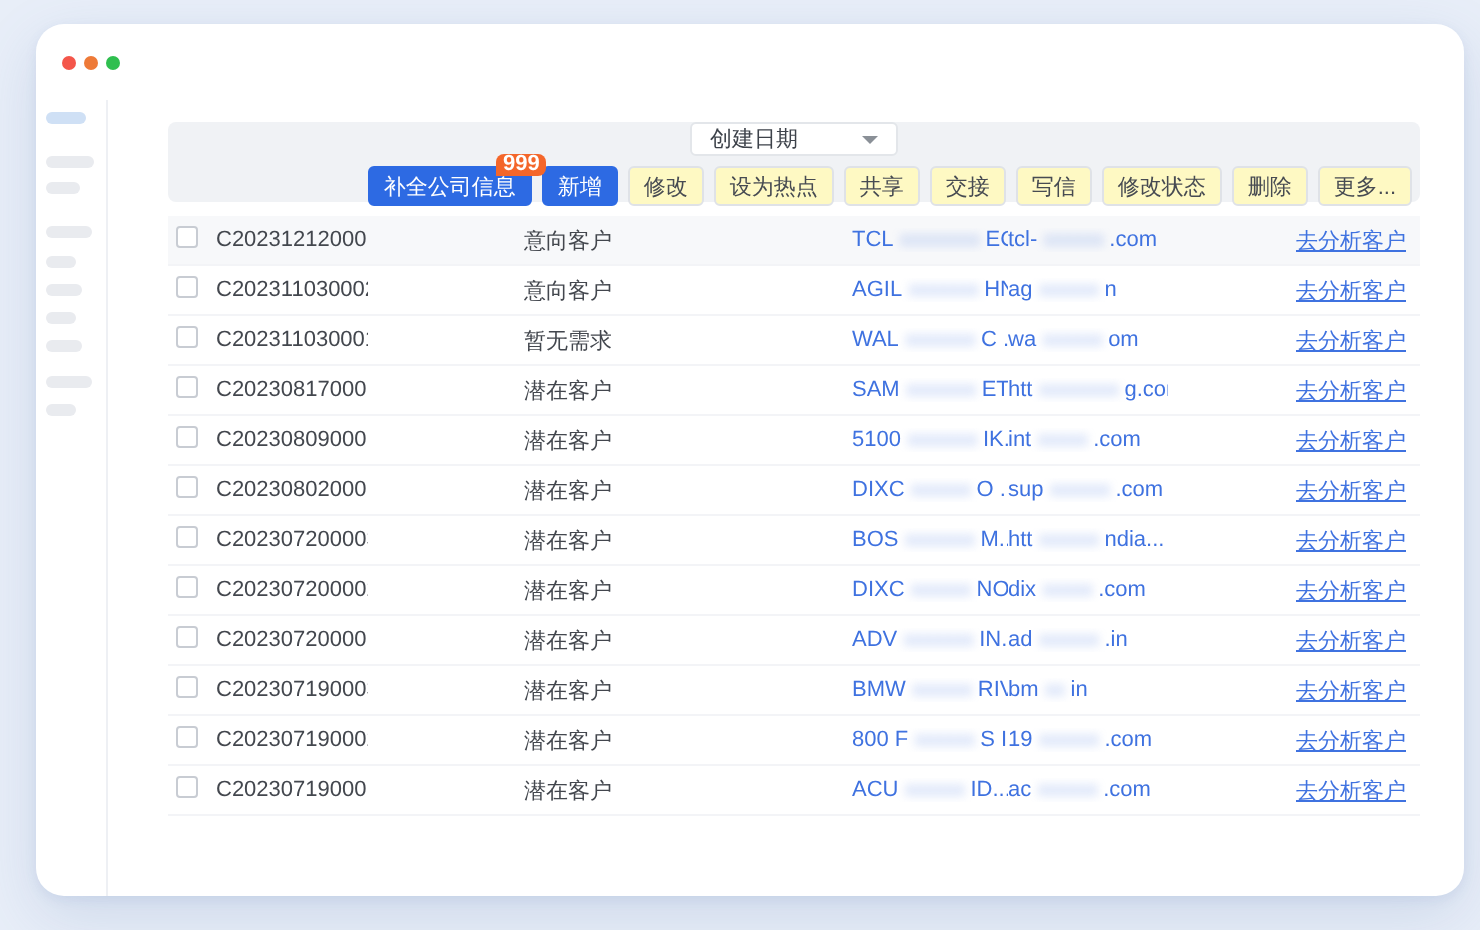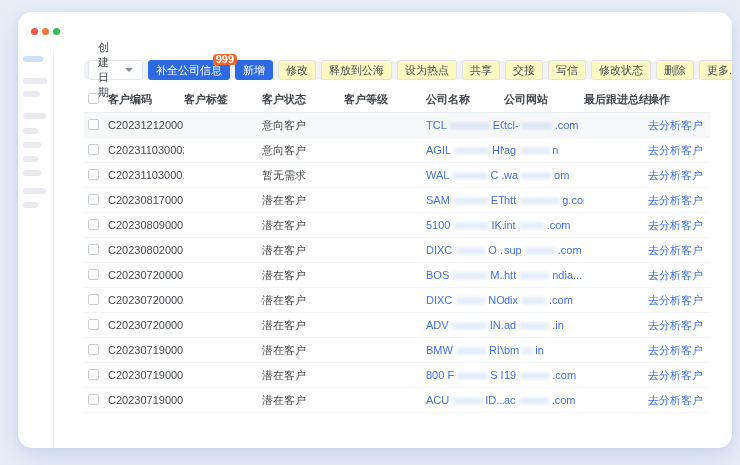--- a/index.html
+++ b/index.html
@@ -27,22 +27,22 @@
   .sbar { position:absolute; left:5px; height:6px; border-radius:3px; background:#e9ebef; }
   .sbar.active { background:#cfe0f5; }
 
   .main { flex:1; padding:0 22px 0 30px; min-width:0; }
 
   .page-head { display:flex; align-items:center; margin-top:10px; }
   .accent-bar { width:4px; height:16px; border-radius:1px; background:#2d6ae3; margin-right:8px; }
   .page-title { font-size:17px; font-weight:bold; color:#21252b; letter-spacing:1px; }
 
   .toolbar {
-    margin-top:11px; height:18px; background:#f0f2f5; border-radius:4px;
-    display:flex; align-items:center; padding:0 4px; gap:5px;
+    margin-top:11px; height:40px; background:#f0f2f5; border-radius:4px;
+    display:flex; align-items:center; padding:0 4px; gap:5px;flex-direction:column;
   }
   .dropdown {
     height:20px; background:#fff; border:1px solid #e3e6ea; border-radius:3px;
     display:flex; align-items:center; gap:16px; padding:0 9px;
     font-size:11px; color:#3d424a; cursor:pointer; width:104px; justify-content:space-between;
   }
   .caret { width:0; height:0; border-left:4px solid transparent; border-right:4px solid transparent; border-top:4px solid #8a9097; }
   .btn-group { margin-left:auto; display:flex; align-items:center; gap:5px; }
   .btn {
     height:20px; padding:0 7px; font-size:11px; border-radius:3px; cursor:pointer;
@@ -63,21 +63,21 @@
     display:grid;
     grid-template-columns:20px 76px 78px 82px 82px 78px 80px 64px 1fr;
     align-items:center; height:25px; padding-left:4px;
     border-bottom:1px solid #f3f4f7;
   }
   .thead { color:#40444b; font-weight:bold; height:27px; border-bottom:1px solid #eef0f3; }
   .tr.first { background:#f7f8fa; }
   .td { overflow:hidden; white-space:nowrap; color:#43474e; }
   .td.link { color:#3f72e0; }
   .blur { filter:blur(2.3px); opacity:.55; color:#6d94e8; margin:0 3px; letter-spacing:-.5px; }
-  .td.action { color:#3f72e0; cursor:pointer; }
+  .td.action { color:#3f72e0; cursor:pointer;text-decoration:underline; }
   .checkbox {
     width:11px; height:11px; border:1px solid #c8ccd3; border-radius:2px; background:#fff;
     display:inline-block; cursor:pointer;
   }
 </style>
 </head>
 <body>
 
 <div class="window">
   <div class="titlebar">
@@ -110,47 +110,35 @@
           <span class="caret"></span>
         </div>
 
         <div class="btn-group">
           <button class="btn primary has-badge">
             <span>补全公司信息</span>
             <span class="badge">999</span>
           </button>
           <button class="btn primary">新增</button>
           <button class="btn">修改</button>
-          <button class="btn">释放到公海</button>
           <button class="btn">设为热点</button>
           <button class="btn">共享</button>
           <button class="btn">交接</button>
           <button class="btn">写信</button>
           <button class="btn">修改状态</button>
           <button class="btn">删除</button>
           <button class="btn">
             <span>更多...</span>
 
           </button>
 
         </div>
       </div>
 
       <div class="table">
-        <div class="tr thead">
-          <div class="td"><span class="checkbox"></span></div>
-          <div class="td">客户编码</div>
-          <div class="td">客户标签</div>
-          <div class="td">客户状态</div>
-          <div class="td">客户等级</div>
-          <div class="td">公司名称</div>
-          <div class="td">公司网站</div>
-          <div class="td">最后跟进总结</div>
-          <div class="td">操作</div>
-        </div>
         <div>
   <div class="tr first">
     <div class="td"><span class="checkbox"></span></div>
     <div class="td">C202312120001</div>
     <div class="td"></div>
     <div class="td">意向客户</div>
     <div class="td"></div>
     <div class="td link"><span>TCL</span><span class="blur">xxxxxxxx</span><span>EC...</span></div>
     <div class="td link"><span>tcl-</span><span class="blur">xxxxxx</span><span>.com</span></div>
     <div class="td"></div>

